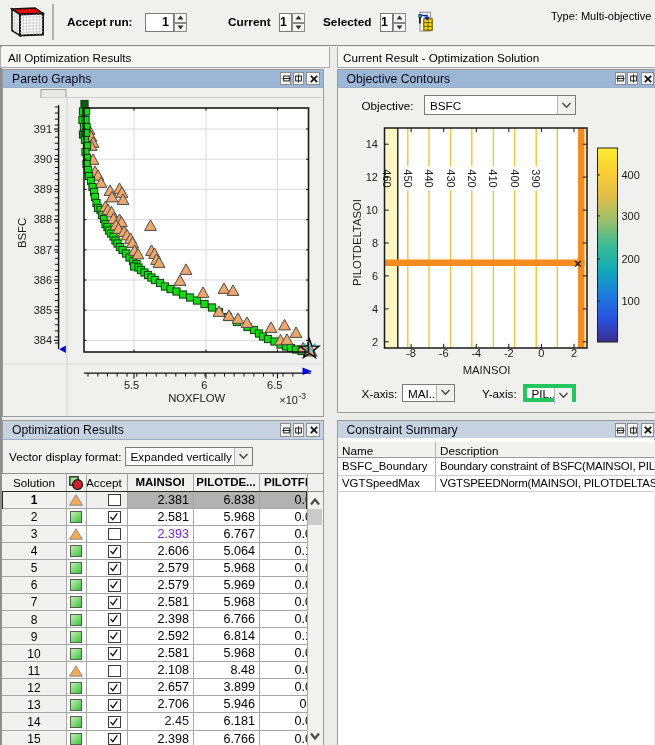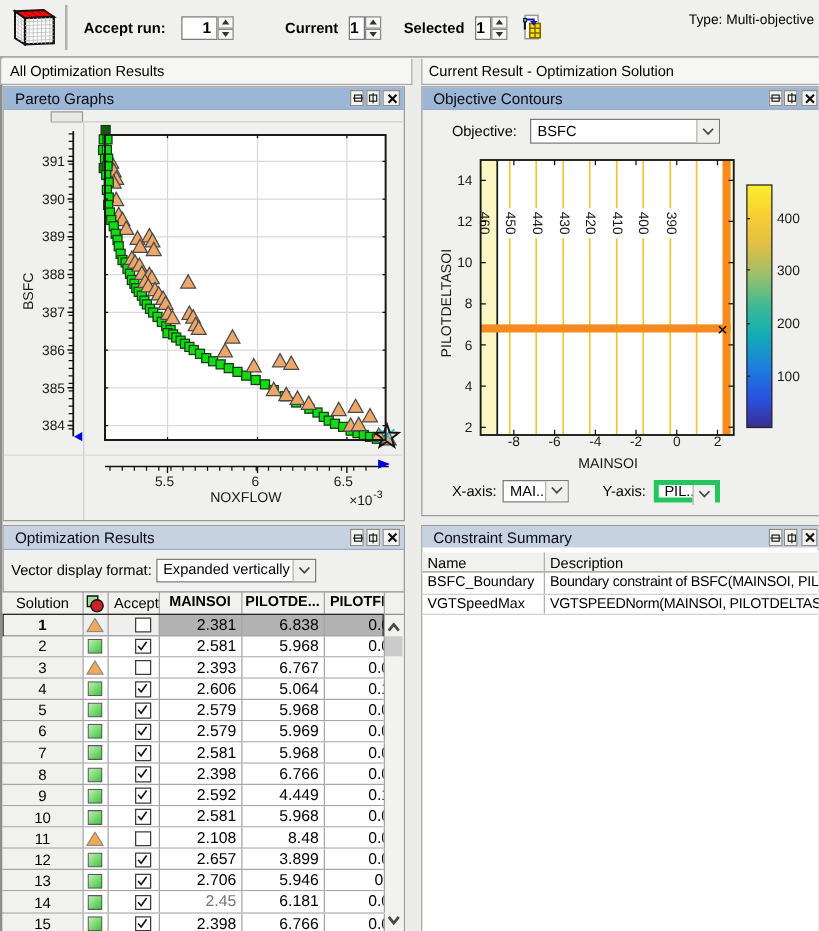--- a/index.html
+++ b/index.html
@@ -544,21 +544,21 @@
     <div style="position:absolute;left:5px;top:50%;transform:translateY(-50%);font-size:11.7px;color:#000;white-space:nowrap;overflow:hidden;width:108px">Expanded vertically</div>
     <div style="position:absolute;right:0;top:0;width:17px;height:16.5px;background:#f0f0ee;border-left:1px solid #b5b5b5;display:flex;align-items:center;justify-content:center">
       <svg width="11" height="7">
         <path d="M1.5,1 L5.5,5.2 L9.5,1" stroke="#444" stroke-width="1.4" fill="none"></path>
       </svg>
     </div>
   </div>
 <div style="position:absolute;left:2px;top:473.0px;width:320.5px;height:18.5px;background:#f1f1ef;border-top:1px solid #8e8e8e;border-bottom:1px solid #8e8e8e;box-sizing:border-box"></div>
 <div style="position:absolute;left:2px;top:476.0px;width:64px;text-align:center;font-size:11.7px;font-weight:normal">Solution</div>
 <div style="position:absolute;left:66px;top:476.0px;width:20px;text-align:center;font-size:11.7px;font-weight:normal"></div>
-<div style="position:absolute;left:86px;top:476.0px;width:41px;text-align:right;font-size:11.7px;font-weight:normal">Accept</div>
+<div style="position:absolute;left:86px;top:476.0px;width:41px;text-align:left;font-size:11.7px;font-weight:normal">Accept</div>
 <div style="position:absolute;left:127px;top:476.0px;width:66px;text-align:center;font-size:11.5px;font-weight:bold">MAINSOI</div>
 <div style="position:absolute;left:193px;top:476.0px;width:66px;text-align:center;font-size:11.5px;font-weight:bold">PILOTDE...</div>
 <div style="position:absolute;left:264px;top:476.0px;width:43px;overflow:hidden;white-space:nowrap;font-size:11.5px;font-weight:bold">PILOTFMASS</div>
 <svg style="position:absolute;left:69.0px;top:476.0px" width="15" height="14">
     <rect x="0.8" y="0.8" width="8.4" height="8.4" fill="#9fdf9f" stroke="#111" stroke-width="1.2"></rect>
     <circle cx="8.6" cy="8.6" r="4.9" fill="#cc2229" stroke="#111" stroke-width="1.2"></circle>
   </svg>
 <div style="position:absolute;left:66px;top:473.0px;width:1px;height:18.5px;background:#a6a6a6"></div>
 <div style="position:absolute;left:86px;top:473.0px;width:1px;height:18.5px;background:#a6a6a6"></div>
 <div style="position:absolute;left:127px;top:473.0px;width:1px;height:18.5px;background:#a6a6a6"></div>
@@ -614,21 +614,21 @@
 <div style="position:absolute;left:307px;top:508.6px;width:1px;height:17.1px;background:#a6a6a6"></div>
 <div style="position:absolute;left:2px;top:525.6px;width:64px;height:17.1px;background:#f1f1ef"></div>
 <div style="position:absolute;left:66px;top:525.6px;width:61px;height:17.1px;background:#ffffff"></div>
 <div style="position:absolute;left:127px;top:525.6px;width:180px;height:17.1px;background:#ffffff"></div>
 <div style="position:absolute;left:2px;top:541.7px;width:305px;height:1px;background:#a6a6a6"></div>
 <div style="position:absolute;left:2px;top:527.1px;width:64px;text-align:center;font-size:12px;font-weight:normal">3</div>
 <svg style="position:absolute;left:69px;top:528.175px" width="14" height="12">
     <polygon points="7,0.8 13.4,11.2 0.6,11.2" fill="#f5a953" stroke="#8a8a8a" stroke-width="1"></polygon>
   </svg>
 <div style="position:absolute;left:108.3px;top:527.9749999999999px;width:12.5px;height:12.5px;background:#fff;border:1.4px solid #3c3c3c;box-sizing:border-box"></div>
-<div style="position:absolute;left:127px;top:526.6px;width:62px;text-align:right;font-size:12.6px;color:#000000">2.393</div>
+<div style="position:absolute;left:127px;top:526.6px;width:62px;text-align:right;font-size:12.6px;color:#6d28d9">2.393</div>
 <div style="position:absolute;left:193px;top:526.6px;width:62px;text-align:right;font-size:12.6px;color:#000">6.767</div>
 <div style="position:absolute;left:294.5px;top:526.6px;width:12.5px;overflow:hidden;white-space:nowrap;font-size:12.6px;color:#000">0.00</div>
 <div style="position:absolute;left:66px;top:525.6px;width:1px;height:17.1px;background:#a6a6a6"></div>
 <div style="position:absolute;left:86px;top:525.6px;width:1px;height:17.1px;background:#a6a6a6"></div>
 <div style="position:absolute;left:127px;top:525.6px;width:1px;height:17.1px;background:#a6a6a6"></div>
 <div style="position:absolute;left:193px;top:525.6px;width:1px;height:17.1px;background:#a6a6a6"></div>
 <div style="position:absolute;left:259px;top:525.6px;width:1px;height:17.1px;background:#a6a6a6"></div>
 <div style="position:absolute;left:307px;top:525.6px;width:1px;height:17.1px;background:#a6a6a6"></div>
 <div style="position:absolute;left:2px;top:542.7px;width:64px;height:17.1px;background:#f1f1ef"></div>
 <div style="position:absolute;left:66px;top:542.7px;width:61px;height:17.1px;background:#ffffff"></div>
@@ -783,21 +783,21 @@
       </linearGradient>
     </defs>
     <rect x="0.5" y="0.5" width="11" height="11" fill="url(#g76636.5949999999999)" stroke="#5a5a5a" stroke-width="1"></rect>
   </svg>
 <div style="position:absolute;left:108.3px;top:630.3949999999999px;width:12.5px;height:12.5px;background:#fff;border:1.4px solid #3c3c3c;box-sizing:border-box">
     <svg width="10" height="10" style="position:absolute;left:0px;top:0px">
       <path d="M1.5,4.8 L3.9,7.6 L8.3,1.4" stroke="#111" stroke-width="1.3" fill="none"></path>
     </svg>
   </div>
 <div style="position:absolute;left:127px;top:629.1px;width:62px;text-align:right;font-size:12.6px;color:#000">2.592</div>
-<div style="position:absolute;left:193px;top:629.1px;width:62px;text-align:right;font-size:12.6px;color:#000">4.449</div>
+<div style="position:absolute;left:193px;top:629.1px;width:62px;text-align:right;font-size:12.6px;color:#000">6.814</div>
 <div style="position:absolute;left:294.5px;top:629.1px;width:12.5px;overflow:hidden;white-space:nowrap;font-size:12.6px;color:#000">0.12</div>
 <div style="position:absolute;left:66px;top:628.1px;width:1px;height:17.1px;background:#a6a6a6"></div>
 <div style="position:absolute;left:86px;top:628.1px;width:1px;height:17.1px;background:#a6a6a6"></div>
 <div style="position:absolute;left:127px;top:628.1px;width:1px;height:17.1px;background:#a6a6a6"></div>
 <div style="position:absolute;left:193px;top:628.1px;width:1px;height:17.1px;background:#a6a6a6"></div>
 <div style="position:absolute;left:259px;top:628.1px;width:1px;height:17.1px;background:#a6a6a6"></div>
 <div style="position:absolute;left:307px;top:628.1px;width:1px;height:17.1px;background:#a6a6a6"></div>
 <div style="position:absolute;left:2px;top:645.1px;width:64px;height:17.1px;background:#f1f1ef"></div>
 <div style="position:absolute;left:66px;top:645.1px;width:61px;height:17.1px;background:#ffffff"></div>
 <div style="position:absolute;left:127px;top:645.1px;width:180px;height:17.1px;background:#ffffff"></div>
@@ -912,21 +912,21 @@
         <stop offset="1" stop-color="#35c435"></stop>
       </linearGradient>
     </defs>
     <rect x="0.5" y="0.5" width="11" height="11" fill="url(#g76721.9449999999999)" stroke="#5a5a5a" stroke-width="1"></rect>
   </svg>
 <div style="position:absolute;left:108.3px;top:715.7449999999999px;width:12.5px;height:12.5px;background:#fff;border:1.4px solid #3c3c3c;box-sizing:border-box">
     <svg width="10" height="10" style="position:absolute;left:0px;top:0px">
       <path d="M1.5,4.8 L3.9,7.6 L8.3,1.4" stroke="#111" stroke-width="1.3" fill="none"></path>
     </svg>
   </div>
-<div style="position:absolute;left:127px;top:714.4px;width:62px;text-align:right;font-size:12.6px;color:#737373">2.45</div>
+<div style="position:absolute;left:127px;top:714.4px;width:62px;text-align:right;font-size:12.6px;color:#0f172a">2.45</div>
 <div style="position:absolute;left:193px;top:714.4px;width:62px;text-align:right;font-size:12.6px;color:#000">6.181</div>
 <div style="position:absolute;left:294.5px;top:714.4px;width:12.5px;overflow:hidden;white-space:nowrap;font-size:12.6px;color:#000">0.00</div>
 <div style="position:absolute;left:66px;top:713.4px;width:1px;height:17.1px;background:#a6a6a6"></div>
 <div style="position:absolute;left:86px;top:713.4px;width:1px;height:17.1px;background:#a6a6a6"></div>
 <div style="position:absolute;left:127px;top:713.4px;width:1px;height:17.1px;background:#a6a6a6"></div>
 <div style="position:absolute;left:193px;top:713.4px;width:1px;height:17.1px;background:#a6a6a6"></div>
 <div style="position:absolute;left:259px;top:713.4px;width:1px;height:17.1px;background:#a6a6a6"></div>
 <div style="position:absolute;left:307px;top:713.4px;width:1px;height:17.1px;background:#a6a6a6"></div>
 <div style="position:absolute;left:2px;top:730.5px;width:64px;height:17.1px;background:#f1f1ef"></div>
 <div style="position:absolute;left:66px;top:730.5px;width:61px;height:17.1px;background:#ffffff"></div>

